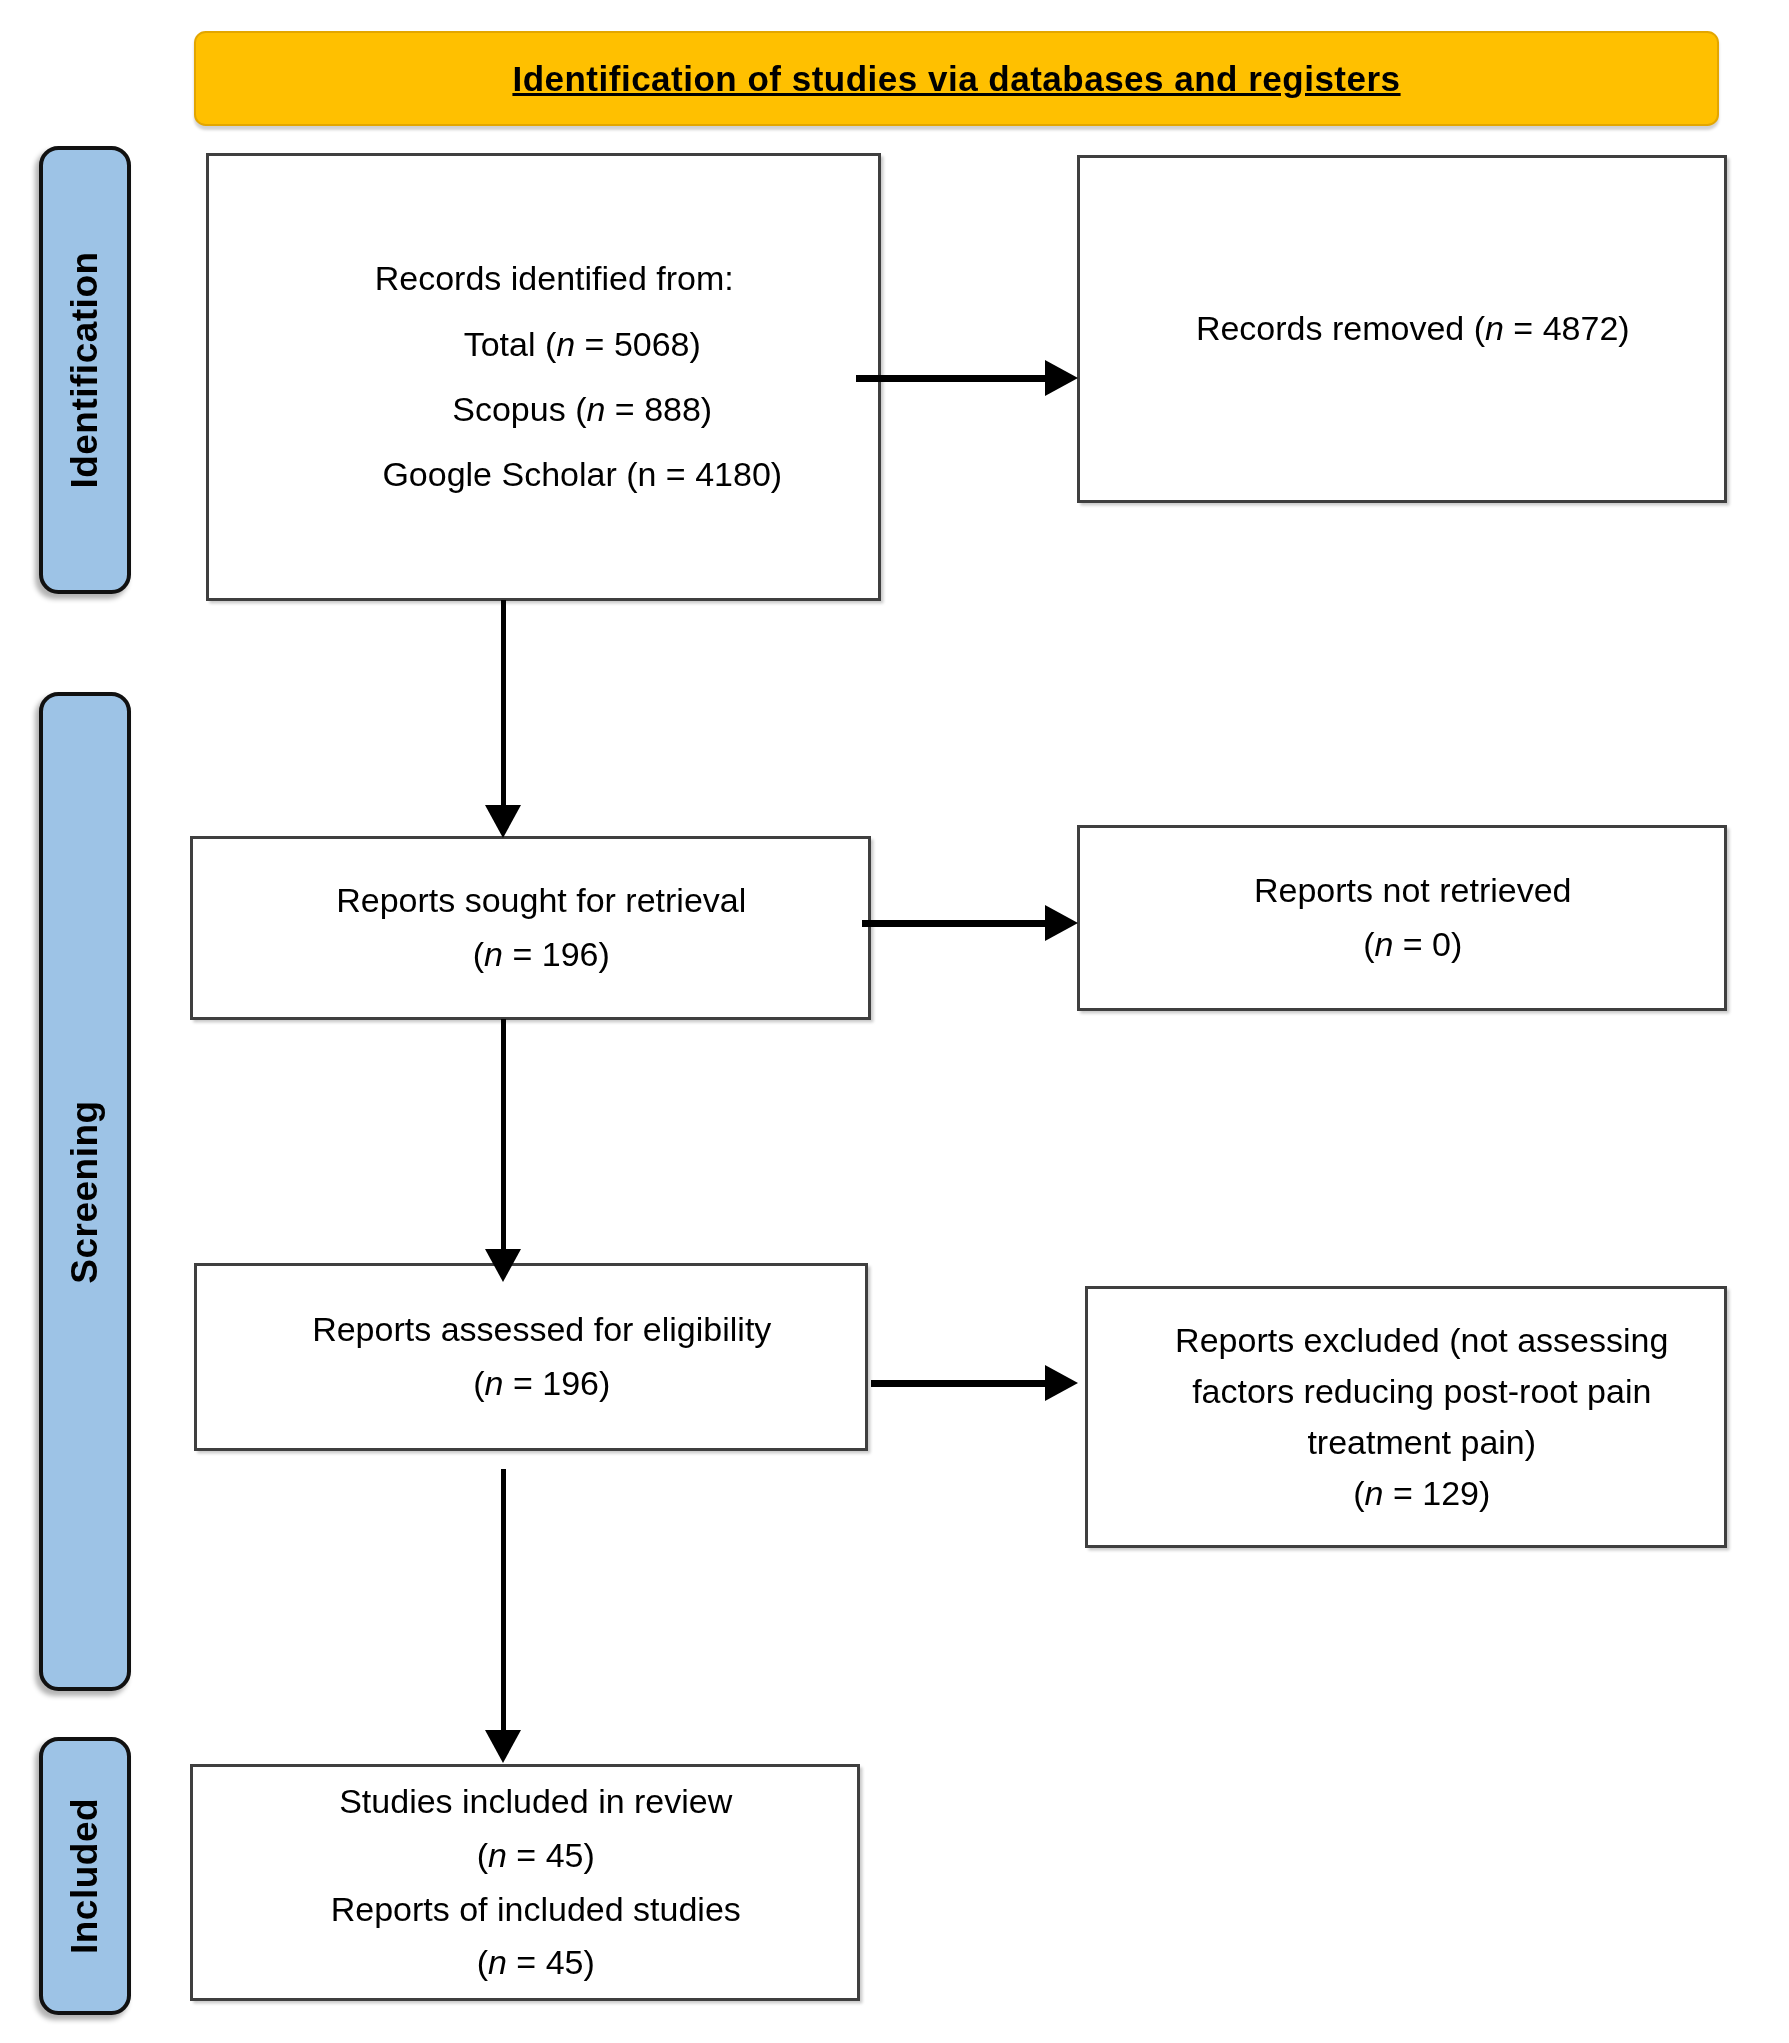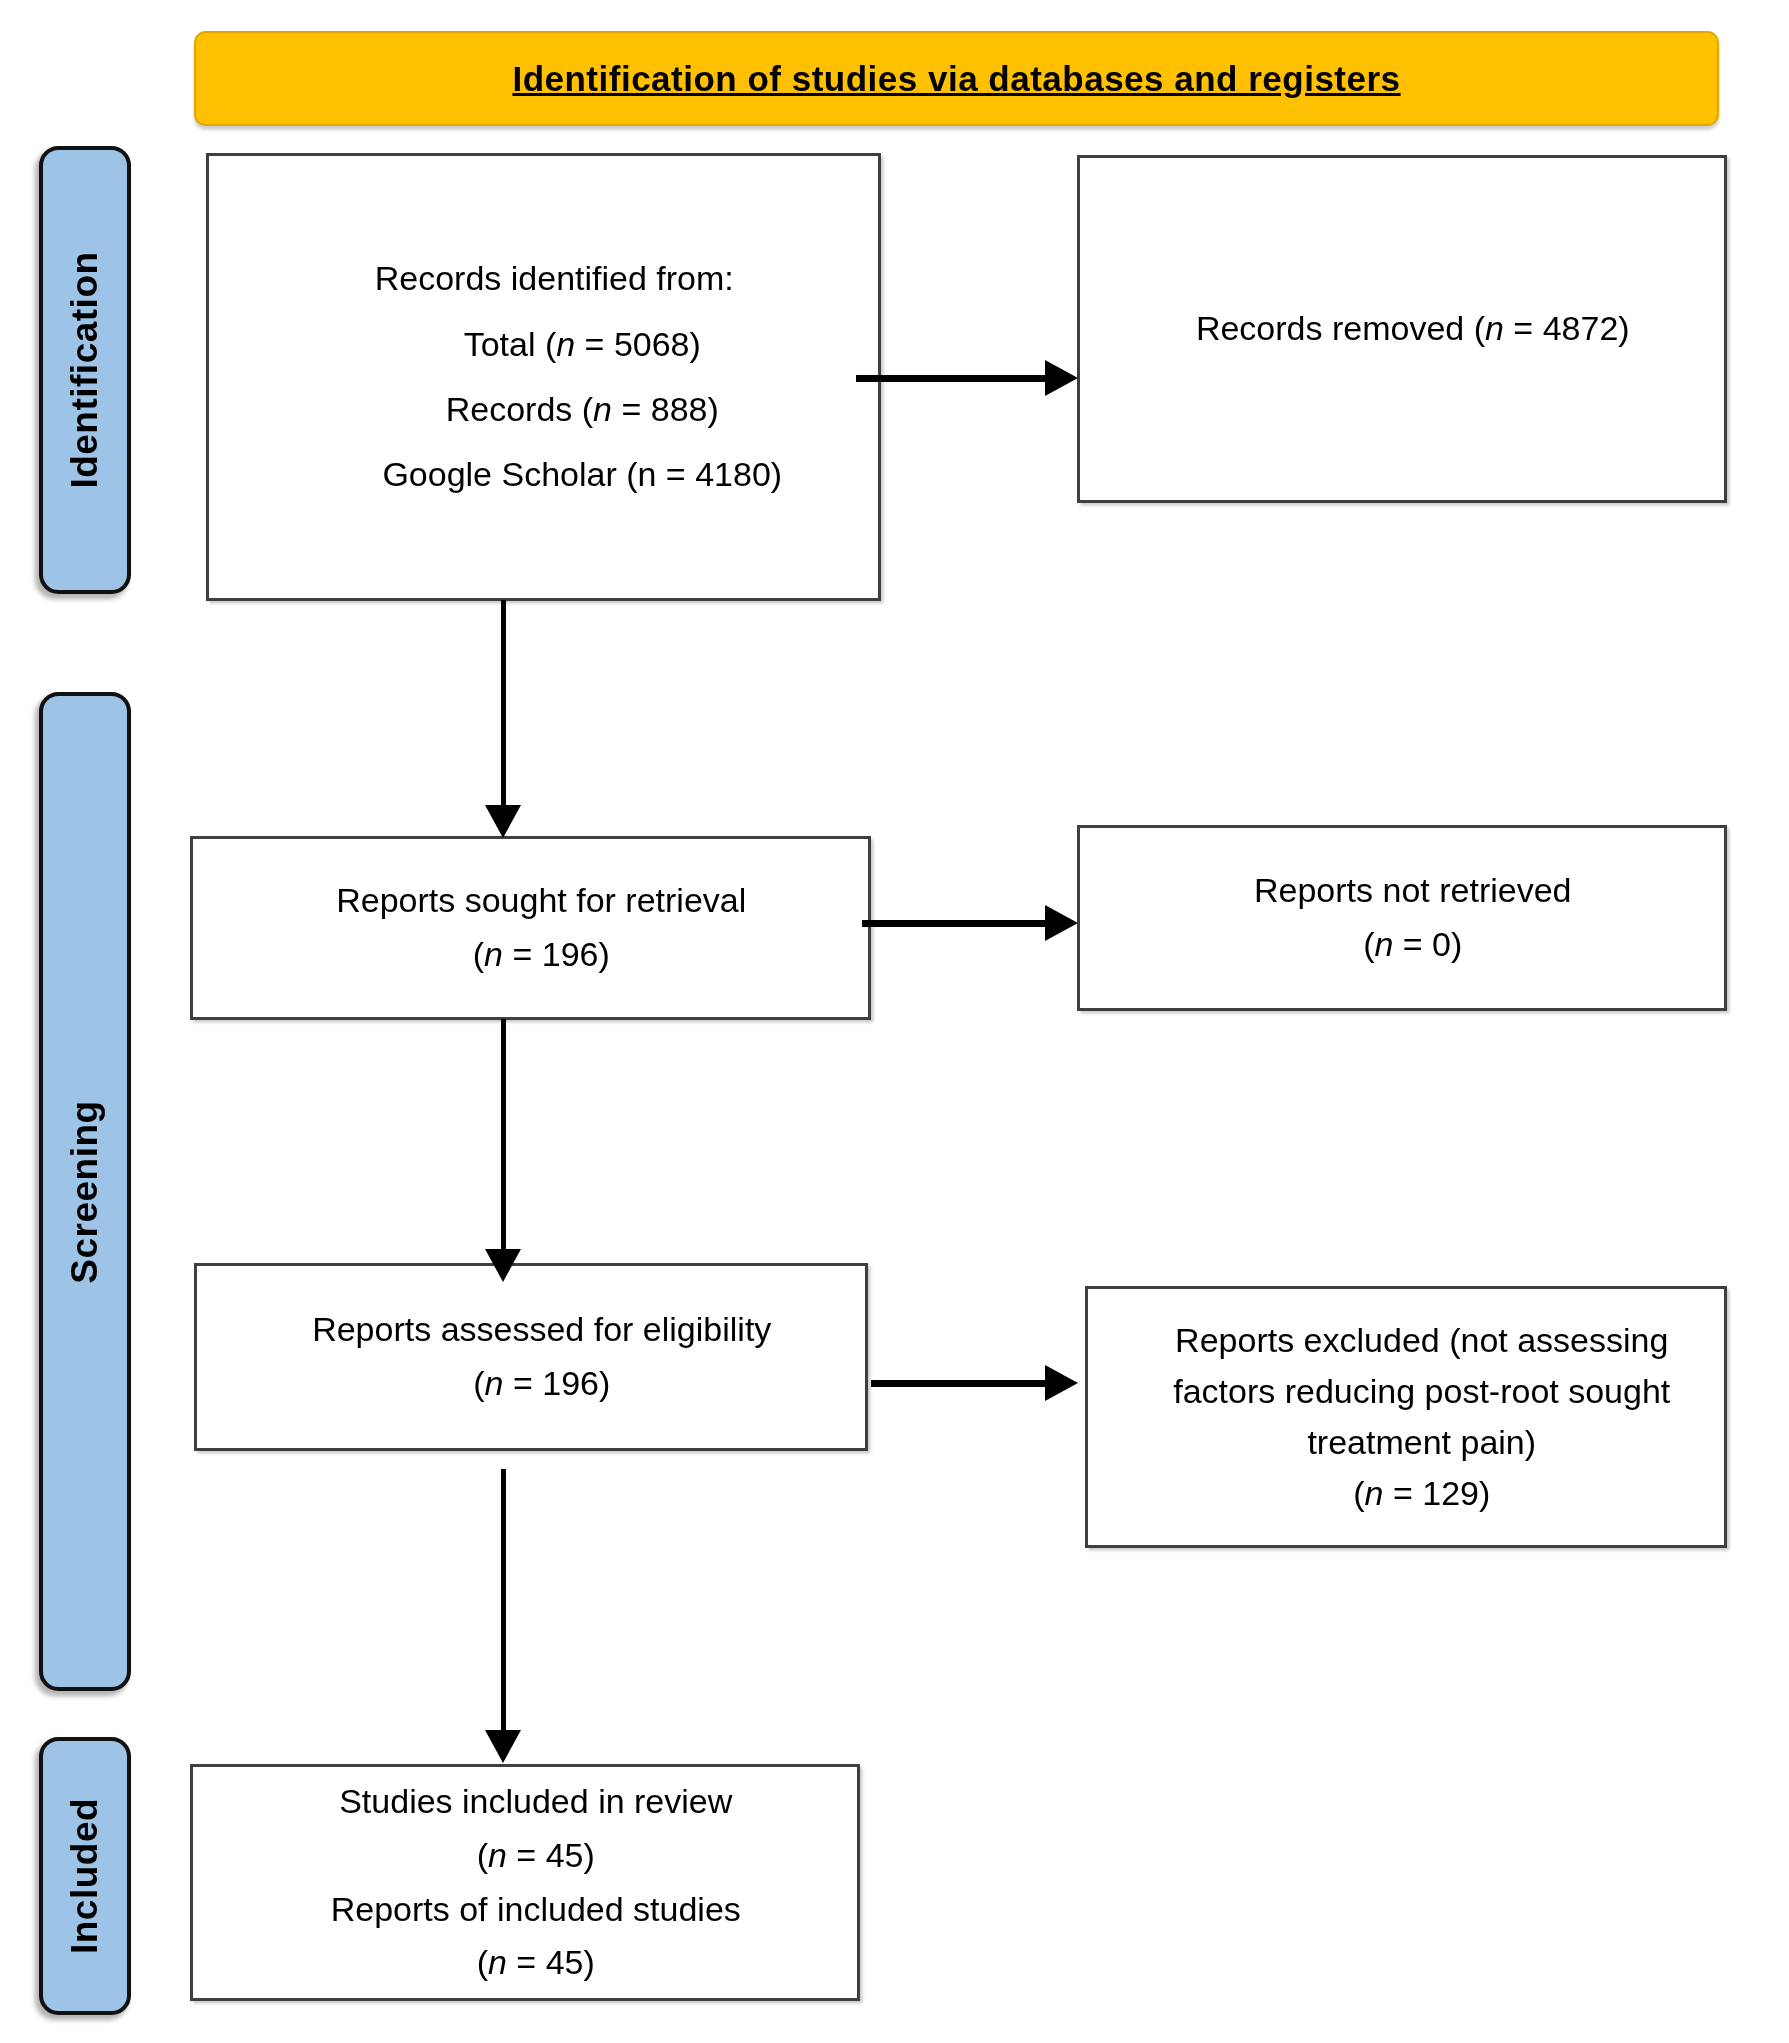--- a/index.html
+++ b/index.html
@@ -158,21 +158,21 @@
     <span>Screening</span>
   </div>
   <div class="stage included">
     <span>Included</span>
   </div>
 
   <div class="flowbox box-records-identified">
     <div class="box-text">
         <div class="line"><span>Records identified from:</span></div>
         <div class="line indent"><span>Total (</span><em>n</em><span> = 5068)</span></div>
-        <div class="line indent"><span>Records (</span><em>n</em><span> = 888)</span></div>
+        <div class="line indent"><span>Scopus (</span><em>n</em><span> = 888)</span></div>
         <div class="line indent"><span>Google Scholar (n = 4180)</span></div>
       </div>
   </div>
 
   <div class="flowbox box-records-removed">
     <div class="box-text">
         <div class="line"><span>Records removed (</span><em>n</em><span> = 4872)</span></div>
       </div>
   </div>
 
@@ -193,21 +193,21 @@
   <div class="flowbox box-reports-assessed">
     <div class="box-text">
         <div class="line"><span>Reports assessed for eligibility</span></div>
         <div class="line"><span>(</span><em>n</em><span> = 196)</span></div>
       </div>
   </div>
 
   <div class="flowbox box-reports-excluded">
     <div class="box-text">
         <div class="line"><span>Reports excluded (not assessing</span></div>
-        <div class="line"><span>factors reducing post-root sought</span></div>
+        <div class="line"><span>factors reducing post-root pain</span></div>
         <div class="line"><span>treatment pain)</span></div>
         <div class="line"><span>(</span><em>n</em><span> = 129)</span></div>
       </div>
   </div>
 
   <div class="flowbox box-studies-included">
     <div class="box-text">
         <div class="line"><span>Studies included in review</span></div>
         <div class="line"><span>(</span><em>n</em><span> = 45)</span></div>
         <div class="line"><span>Reports of included studies</span></div>

